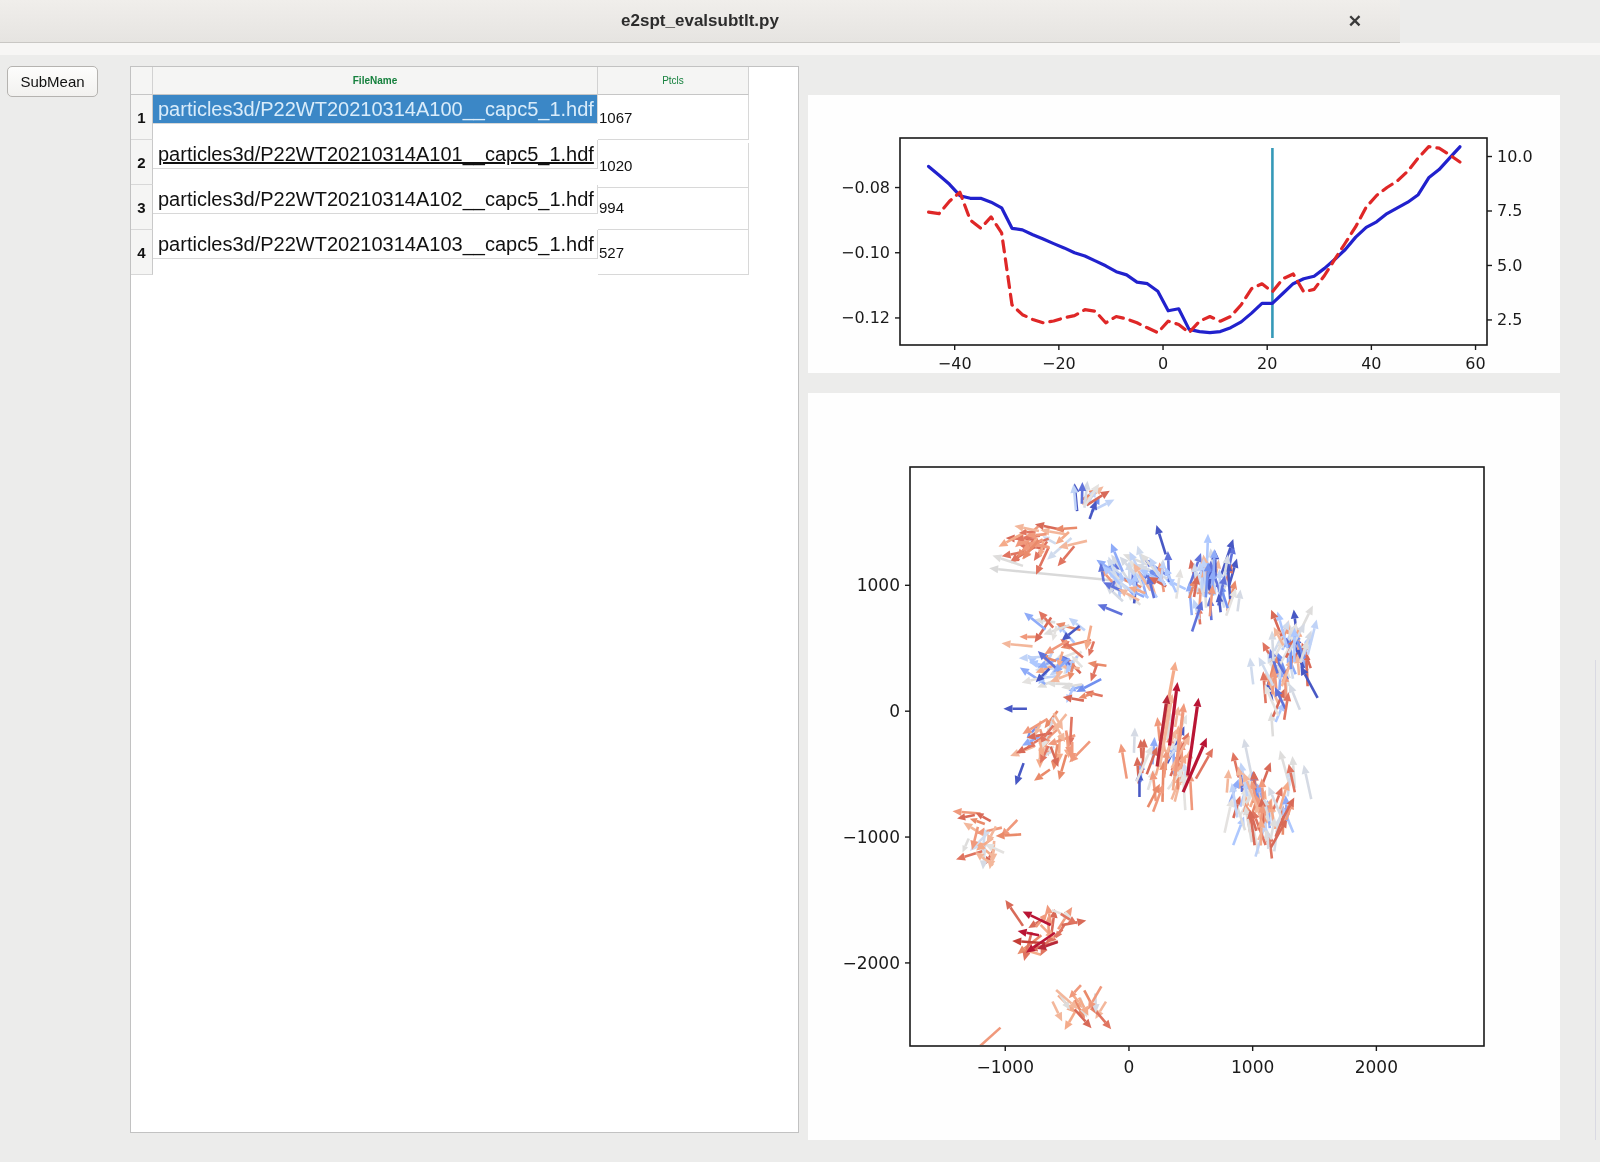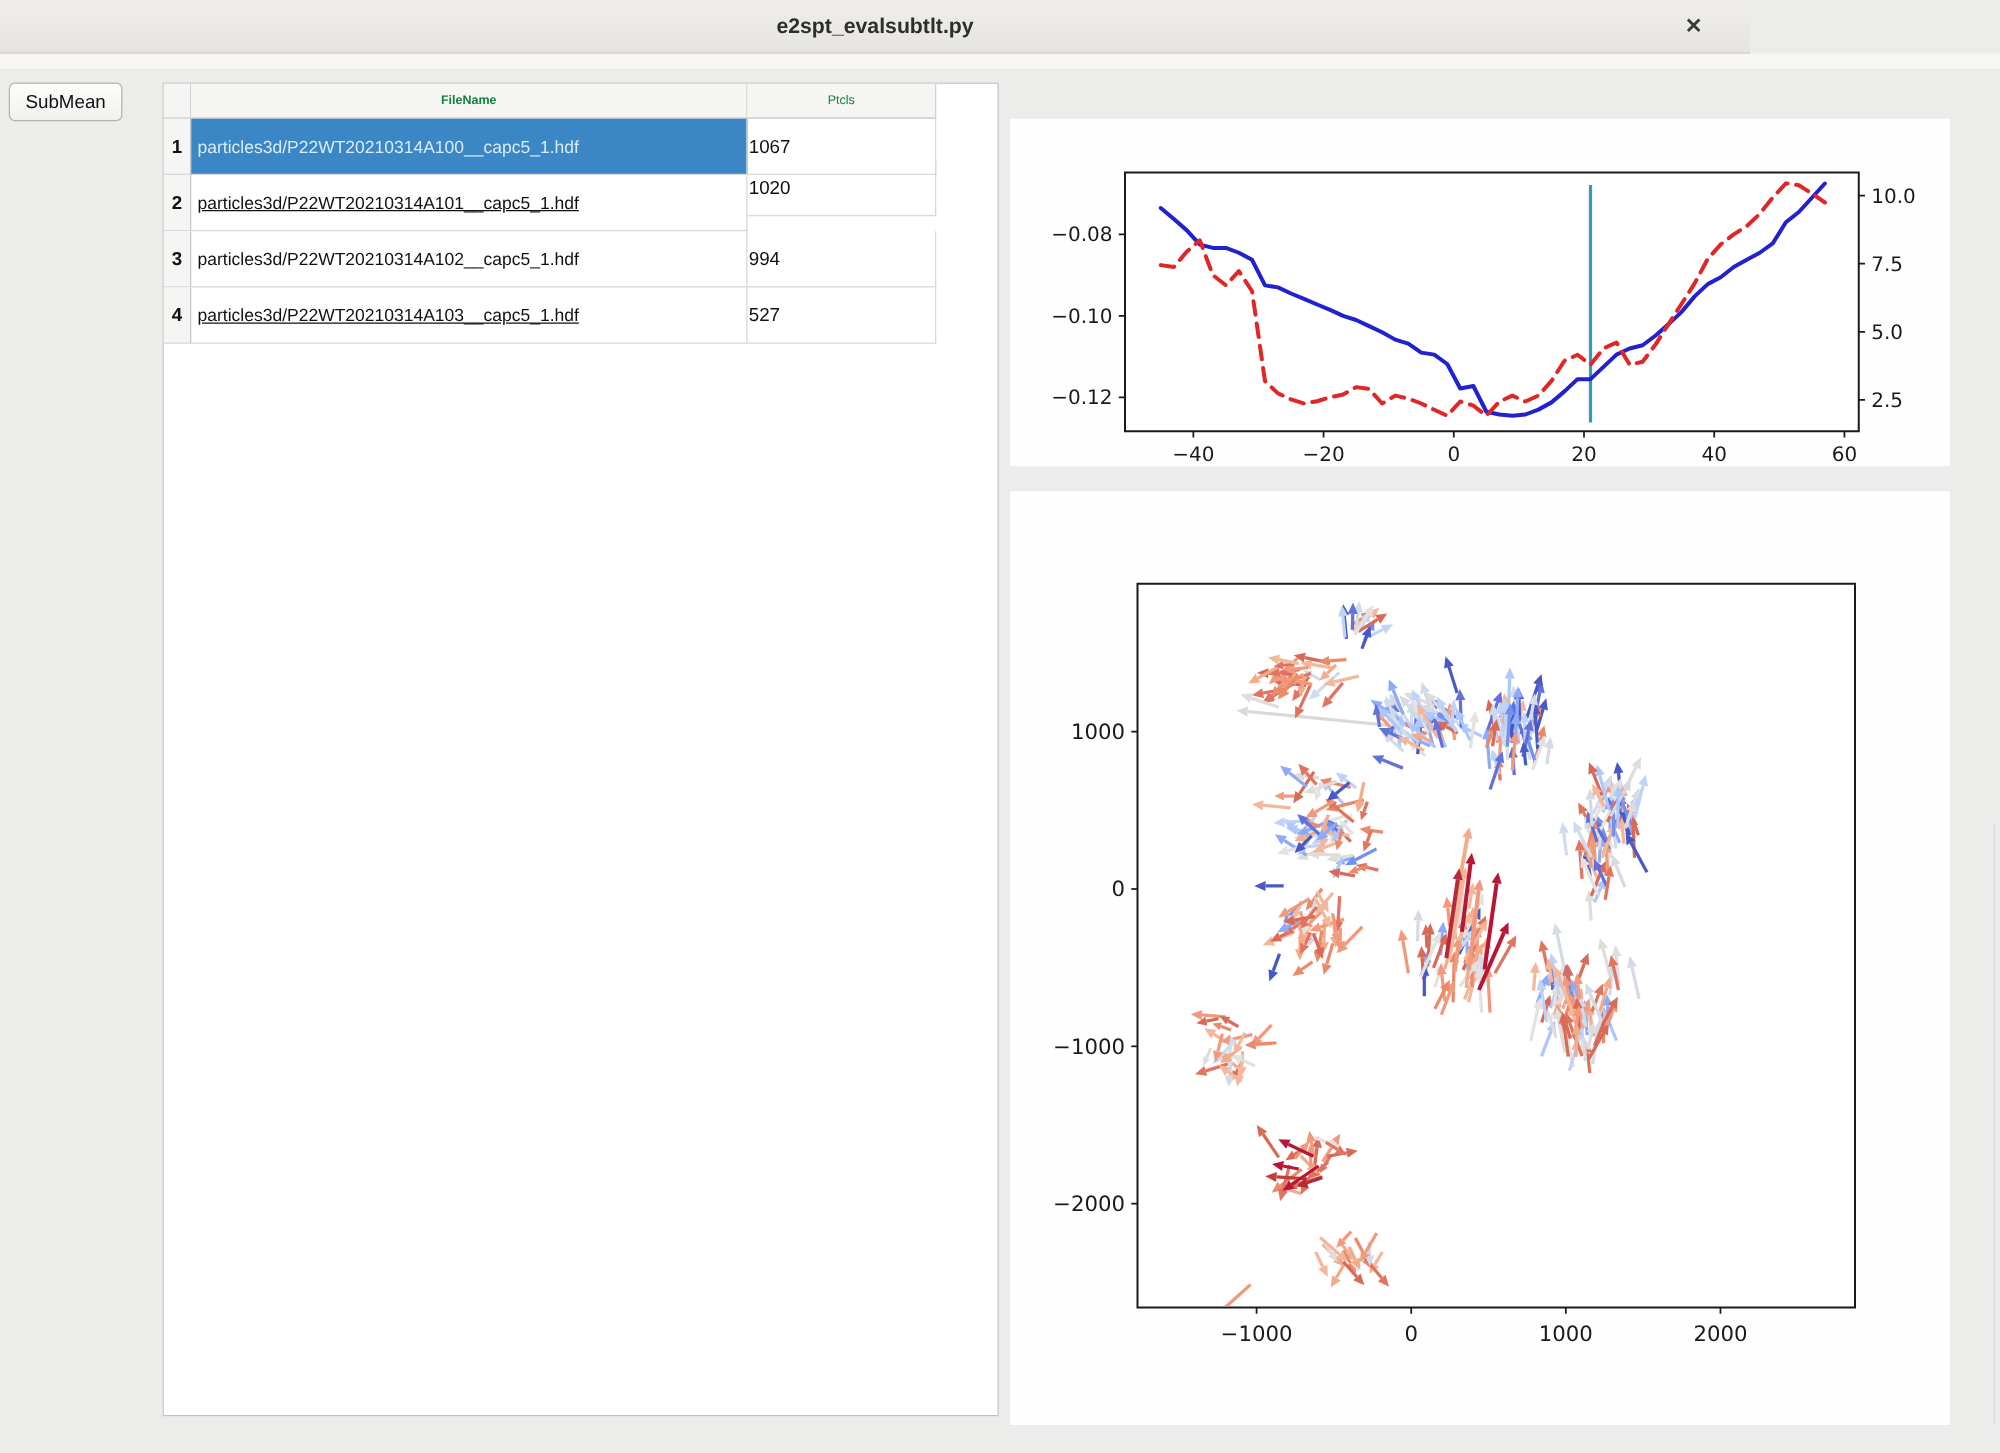--- a/index.html
+++ b/index.html
@@ -41,24 +41,24 @@
   .thcorner{left:0;width:22px;}
   .thfile{left:22px;width:445px;font-weight:bold;}
   .thptcls{left:467px;width:151px;}
   .numcell{
     position:absolute;left:0;width:22px;height:45px;box-sizing:border-box;
     background:#f5f5f4;border-right:1px solid #c9c9c9;border-bottom:1px solid #d8d8d8;
     display:flex;align-items:center;justify-content:center;
     font-size:15px;font-weight:bold;color:#111;
   }
   .fncell{
-    position:absolute;left:22px;width:445px;height:45px;box-sizing:border-box;
+    position:absolute;left:22px;width:445px;height:29px;box-sizing:border-box;
     border-right:1px solid #d8d8d8;border-bottom:1px solid #d8d8d8;
     display:flex;align-items:center;padding-left:5px;
-    font-size:14px;color:#111;white-space:nowrap;overflow:hidden;
+    font-size:20px;color:#111;white-space:nowrap;overflow:hidden;
   }
   .fncell.selected{background:#3b87c6;color:#d9ecfa;}
   .ptcell{
     position:absolute;left:467px;width:151px;height:45px;box-sizing:border-box;
     border-right:1px solid #d8d8d8;border-bottom:1px solid #d8d8d8;
     display:flex;align-items:center;padding-left:1px;
     font-size:15px;color:#111;
   }
   
   .panel{position:absolute;background:#fefefe;}
@@ -82,26 +82,26 @@
   <div class="tablewrap">
     <div class="thcell thcorner"></div>
     <div class="thcell thfile">FileName</div>
     <div class="thcell thptcls">Ptcls</div>
     <div id="table-rows">
         <div class="numcell" style="top: 28px;">1</div>
         <div class="fncell selected" style="top: 28px;">particles3d/P22WT20210314A100__capc5_1.hdf</div>
         <div class="ptcell" style="top: 28px;">1067</div>
         <div class="numcell" style="top: 73px;">2</div>
         <div class="fncell" style="top: 73px; text-decoration: underline;">particles3d/P22WT20210314A101__capc5_1.hdf</div>
-        <div class="ptcell" style="top: 61px;">1020</div>
+        <div class="ptcell" style="top: 76px;">1020</div>
         <div class="numcell" style="top: 118px;">3</div>
         <div class="fncell" style="top: 118px;">particles3d/P22WT20210314A102__capc5_1.hdf</div>
         <div class="ptcell" style="top: 118px;">994</div>
         <div class="numcell" style="top: 163px;">4</div>
-        <div class="fncell" style="top: 163px; text-decoration: underline;">particles3d/P22WT20210314A103__capc5_1.hdf</div>
+        <div class="fncell" style="top: 163px;">particles3d/P22WT20210314A103__capc5_1.hdf</div>
         <div class="ptcell" style="top: 163px;">527</div>
       </div>
   </div>
 
   <div class="panel panel-top">
     <svg id="svg-line" width="752" height="278">
         <rect x="92" y="43" width="587" height="207" fill="#ffffff" stroke="#1a1a1a" stroke-width="1.6"></rect>
         <line x1="146.68944099378882" y1="250" x2="146.68944099378882" y2="255" stroke="#1a1a1a" stroke-width="1.4"></line>
         <text x="146.68944099378882" y="274" text-anchor="middle" fill="#1a1a1a" font-family="&quot;DejaVu Sans&quot;,sans-serif" font-size="16">−40</text>
         <line x1="250.8598047914818" y1="250" x2="250.8598047914818" y2="255" stroke="#1a1a1a" stroke-width="1.4"></line>

